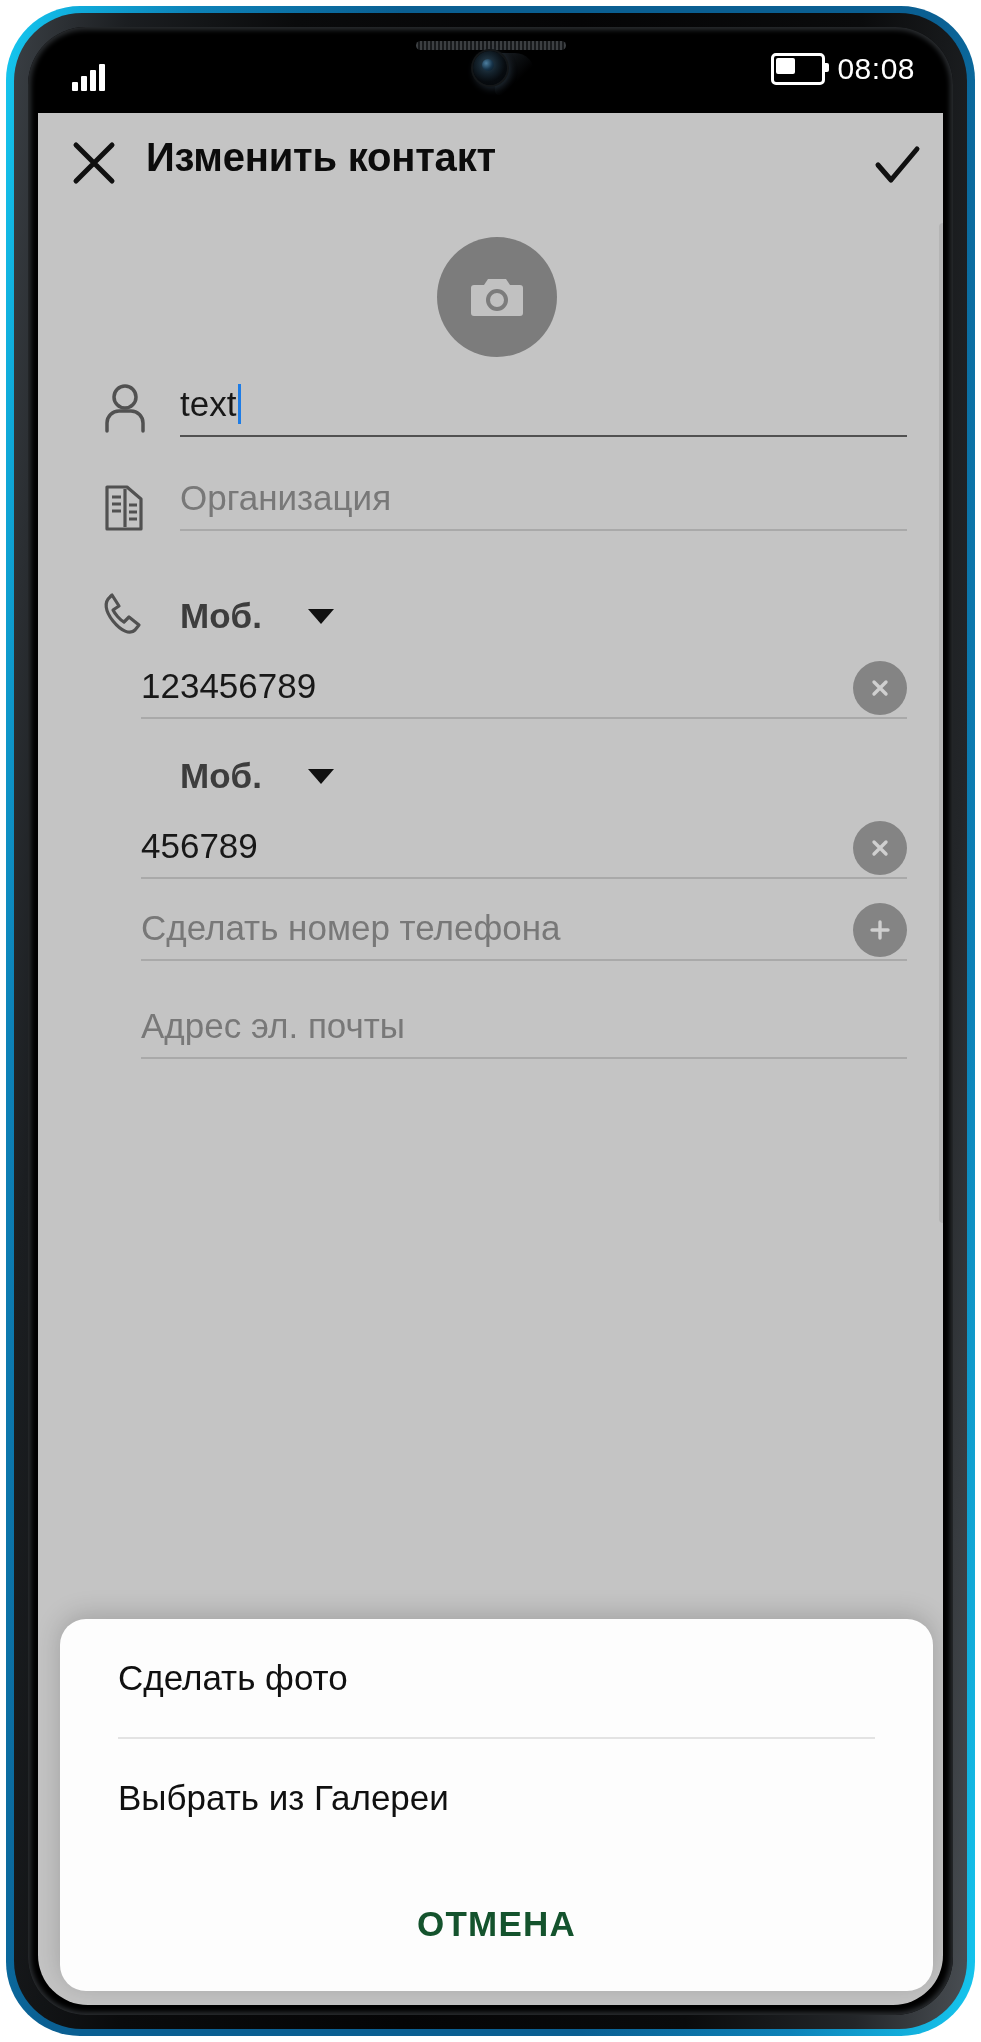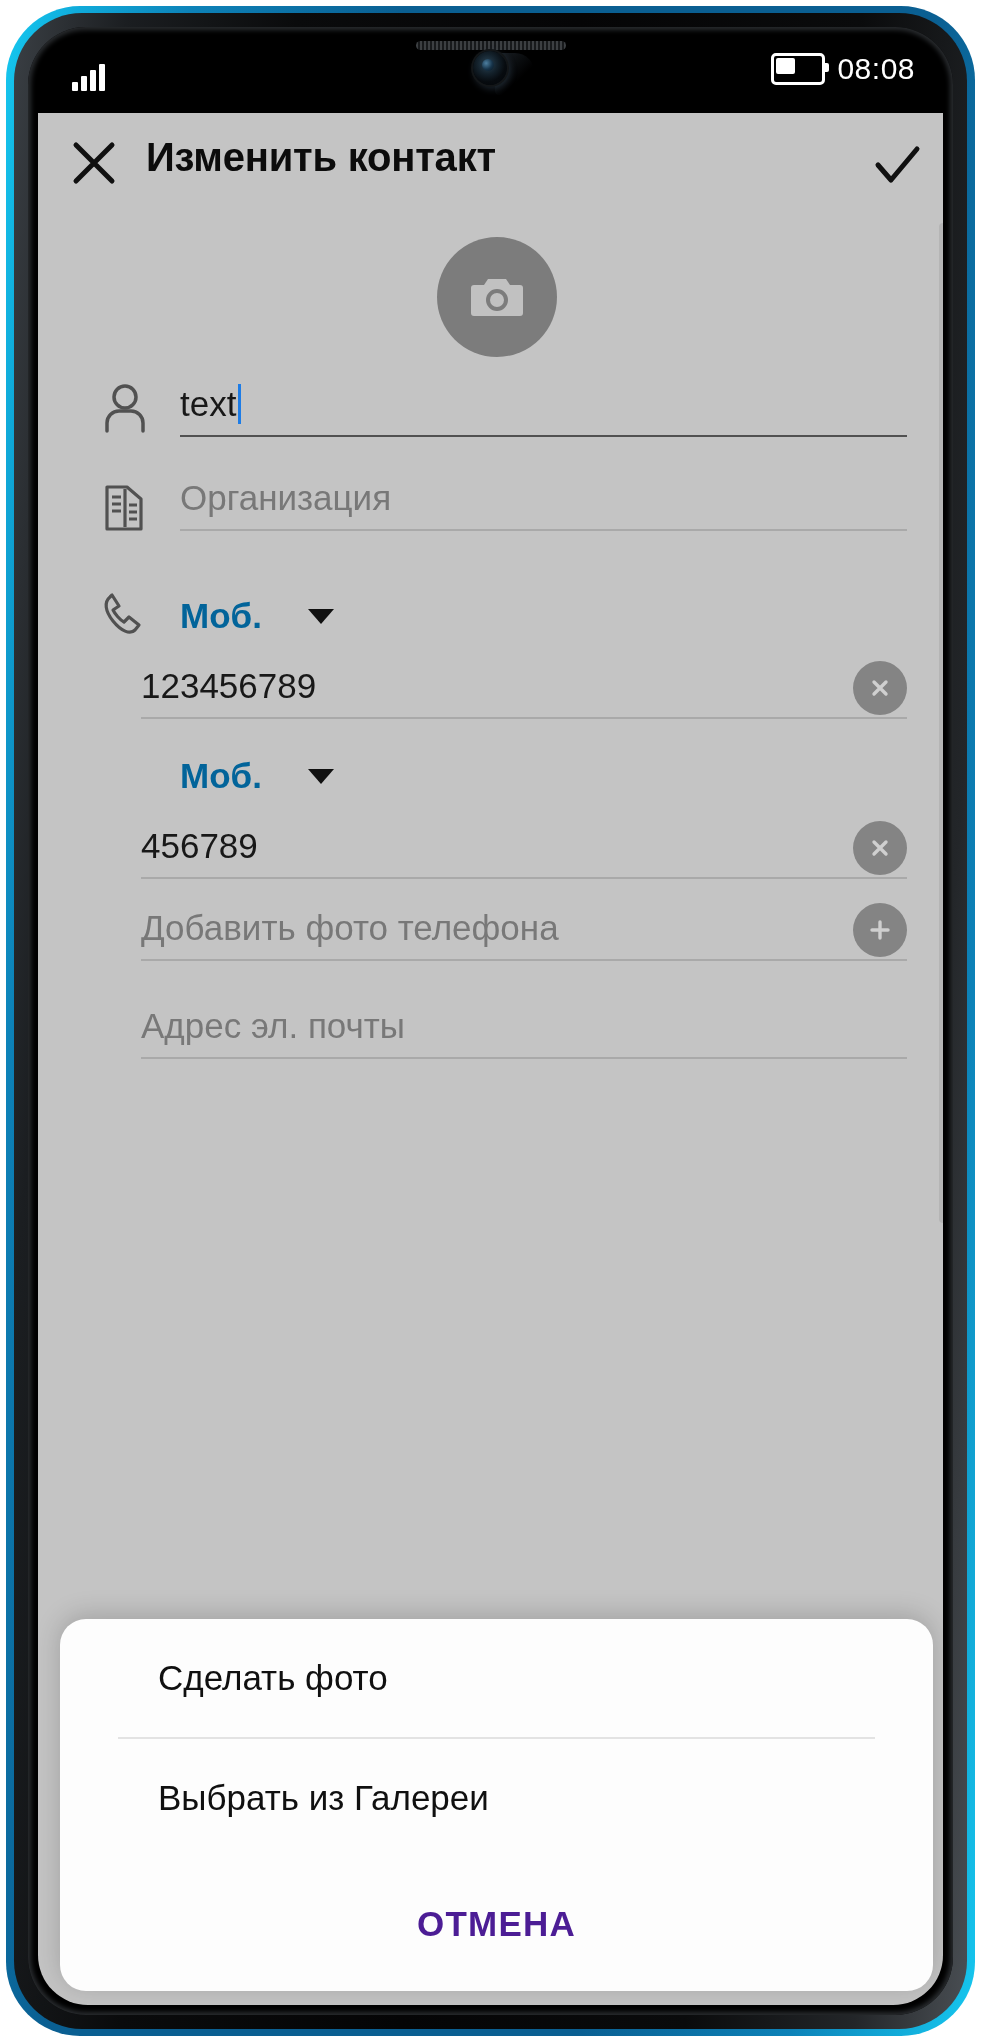--- a/index.html
+++ b/index.html
@@ -112,21 +112,21 @@
     margin-left:142px;margin-right:42px;position:relative;
     padding-bottom:12px;
   }
   .fld-line{height:2px;background:#b0b0b0;}
   .fld-line.active{background:#555555;height:2px;}
   .fld-text{font-size:35px;color:#1a1a1a;line-height:54px;height:62px;display:flex;align-items:center;}
   .fld-text.ph{color:#7d7d7d;}
   .caret{display:inline-block;width:3px;height:40px;background:#1f82f0;margin-left:2px;vertical-align:middle;}
 
   .typerow{margin-left:142px;margin-right:42px;display:flex;align-items:center;height:78px;}
-  .typelabel{font-size:35px;font-weight:bold;color:#0369a1;}
+  .typelabel{font-size:35px;font-weight:bold;color:#404040;}
   .caret-dn{
     width:0;height:0;margin-left:46px;
     border-left:13px solid transparent;border-right:13px solid transparent;border-top:15px solid #111;
   }
 
   .valrow{margin-left:103px;margin-right:42px;position:relative;}
   .valrow .fld-text{padding-right:80px;}
   .rowbtn{
     position:absolute;right:0;top:6px;width:54px;height:54px;border-radius:50%;
     background:#8a8a8a;display:flex;align-items:center;justify-content:center;
@@ -146,21 +146,21 @@
   
   .scrim{position:absolute;left:0;top:0;width:905px;height:1892px;background:rgba(0,0,0,0.04);}
   .sheet{
     position:absolute;left:22px;right:22px;bottom:14px;
     background:#fdfdfd;border-radius:26px;
     box-shadow:0 -4px 26px rgba(0,0,0,.18);
     padding:0 0 0 0;
   }
   .sheet-item{
     height:118px;display:flex;align-items:center;
-    padding-left:58px;font-size:35px;color:#101010;margin-left:40px;
+    padding-left:58px;font-size:35px;color:#101010;
   }
   .sheet-div{height:2px;background:#e3e3e3;margin:0 58px 0 58px;}
   .sheet-cancel{
     height:134px;display:flex;align-items:center;justify-content:center;
     font-size:35px;font-weight:bold;letter-spacing:1.2px;
   }
 </style>
 </head>
 <body>
 
@@ -295,21 +295,21 @@
             <svg width="30" height="30" viewBox="0 0 30 30">
               <path d="M9 9 L21 21 M21 9 L9 21" stroke="#d8d8d8" stroke-width="3.4" stroke-linecap="round"></path>
             </svg>
           </div>
           <div class="fld-line"></div>
         </div>
 
         <div class="spacer-sm"></div>
 
         <div class="valrow">
-          <div class="fld-text ph">Добавить фото телефона</div>
+          <div class="fld-text ph">Сделать номер телефона</div>
           <div class="rowbtn">
             <svg width="30" height="30" viewBox="0 0 30 30">
               <path d="M15 7 V23 M7 15 H23" stroke="#d8d8d8" stroke-width="3.4" stroke-linecap="round"></path>
             </svg>
           </div>
           <div class="fld-line"></div>
         </div>
 
         <div class="spacer-md"></div>
 
@@ -319,18 +319,18 @@
           <div class="fld-line"></div>
         </div>
 
       </div>
 
       <div class="scrim"></div>
       <div class="sheet">
         <div class="sheet-item">Сделать фото</div>
         <div class="sheet-div"></div>
         <div class="sheet-item">Выбрать из Галереи</div>
-        <div class="sheet-cancel" style="color: #4c1d95;">ОТМЕНА</div>
+        <div class="sheet-cancel" style="color: #14532d;">ОТМЕНА</div>
       </div>
 
     </div>
   </div>
 </div>
 
 </body></html>

